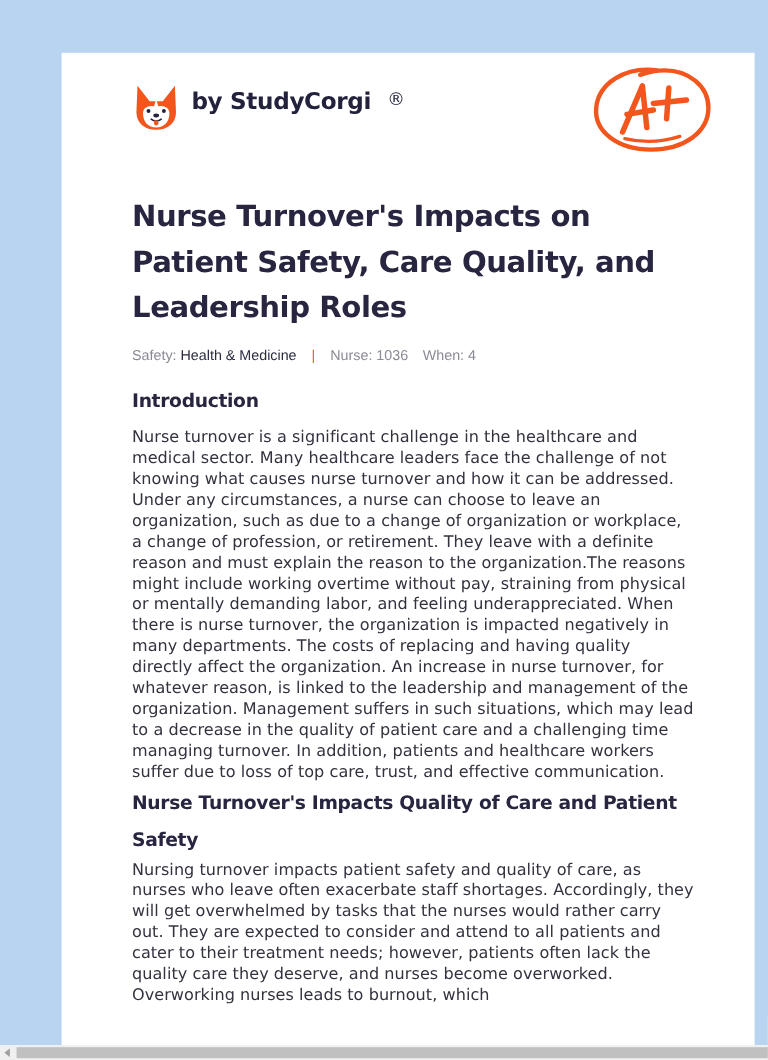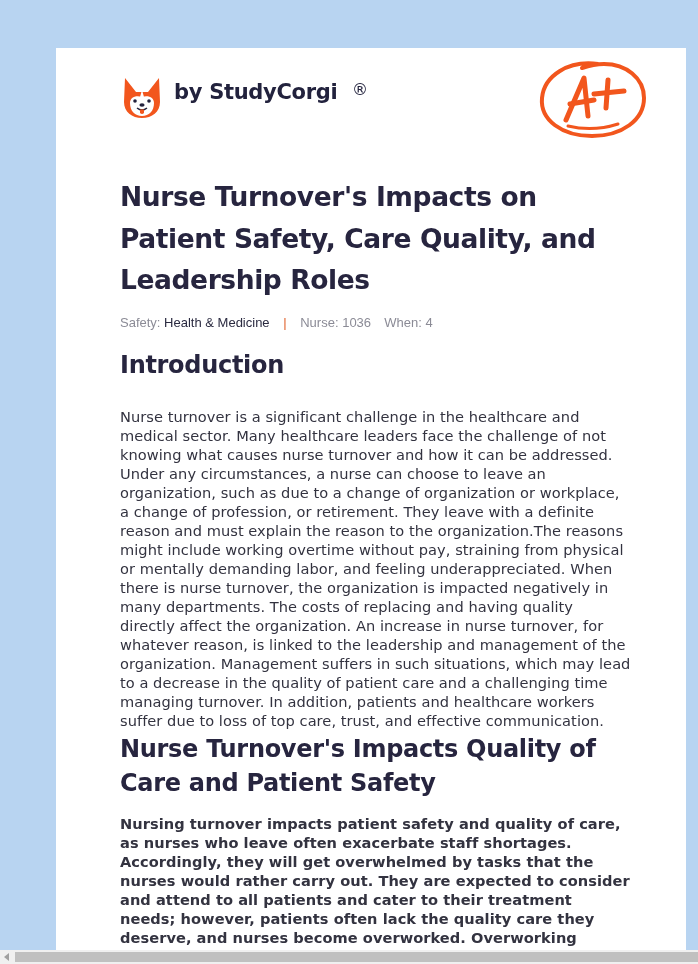--- a/index.html
+++ b/index.html
@@ -98,48 +98,46 @@
     margin: 0 10px;
   }
   .meta .gap {
     display: inline-block;
     width: 6px;
   }
   h2.section {
     margin: 0;
     font-family: "DejaVu Sans", sans-serif;
     font-weight: bold;
-    font-size: 24px;
+    font-size: 17px;
     color: #27253f;
     letter-spacing: -0.3px;
   }
   .intro-h {
     margin-top: 20px !important;
     line-height: 24px;
   }
   .para {
     margin: 0;
     font-family: "DejaVu Sans", sans-serif;
     font-size: 14.6px;
     line-height: 19px;
     color: #333340;
     letter-spacing: 0.05px;
     width: 512px;
   }
   .p1 {
-    margin-top: 30px;
+    margin-top: 11px;
   }
   .h2b {
     margin-top: 2px !important;
     line-height: 34px;
     width: 510px;
   }
   .p2 {
-    margin-top: 14px;
-    font-weight: bold;
   }
   .scrollbar {
     position: absolute;
     left: 0;
     top: 950px;
     width: 698px;
     height: 14px;
     background: #f0f0f0;
   }
   .scroll-left {

